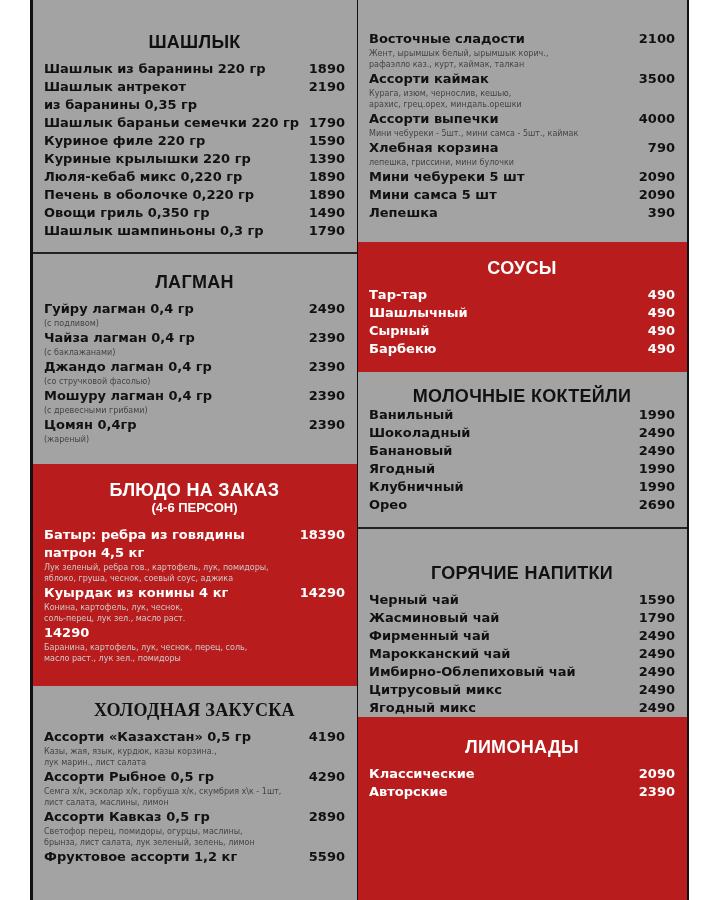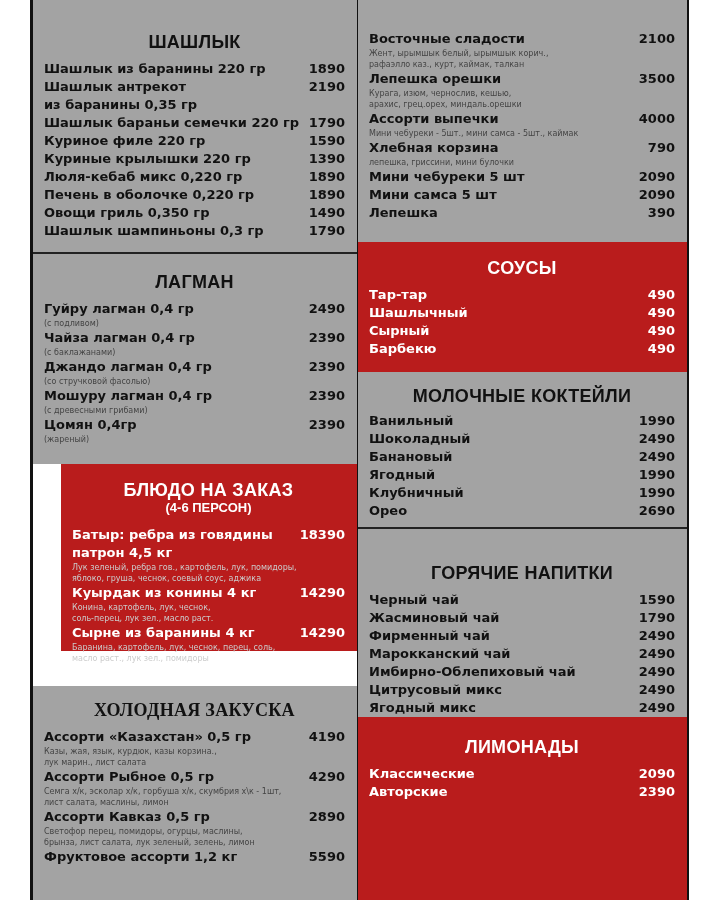--- a/index.html
+++ b/index.html
@@ -90,40 +90,39 @@
         <span class="price">2390</span>
       </div>
     <div class="desc">(с древесными грибами)</div>
     <div class="row">
         <span class="name">Цомян 0,4гр</span>
         <span class="price">2390</span>
       </div>
     <div class="desc">(жареный)</div>
   </div>
 
-  <div class="sec black" style="top:464px;height:187px;padding-top:16px;margin-left:28px;">
+  <div class="sec black" style="top:464px;height:222px;padding-top:16px;">
     <div class="title">БЛЮДО НА ЗАКАЗ</div>
     <div class="subtitle" style="margin-bottom:10px;">(4-6 ПЕРСОН)</div>
     <div class="row">
         <span class="name">Батыр: ребра из говядины</span>
         <span class="price">18390</span>
       </div>
     <div class="row">
         <span class="name">патрон 4,5 кг</span>
       </div>
     <div class="desc">Лук зеленый, ребра гов., картофель, лук, помидоры,</div>
     <div class="desc">яблоко, груша, чеснок, соевый соус, аджика</div>
     <div class="row">
         <span class="name">Куырдак из конины 4 кг</span>
         <span class="price">14290</span>
       </div>
     <div class="desc">Конина, картофель, лук, чеснок,</div>
     <div class="desc">соль-перец, лук зел., масло раст.</div>
     <div class="row">
-        <span class="name">Сырне из баранины 4 кг</span>
         <span class="price">14290</span>
       </div>
     <div class="desc">Баранина, картофель, лук, чеснок, перец, соль,</div>
     <div class="desc">масло раст.,  лук зел., помидоры</div>
   </div>
 
   <div class="sec white" style="top:686px;height:214px;padding-top:14px;">
     <div class="title" style="margin-bottom:8px;font-family:Liberation Serif, serif;">ХОЛОДНАЯ ЗАКУСКА</div>
     <div class="row">
         <span class="name">Ассорти «Казахстан» 0,5 гр</span>
@@ -153,21 +152,21 @@
 <div class="col col-right">
 
   <div class="sec white" style="top:0;height:242px;padding-top:30px;">
     <div class="row">
         <span class="name">Восточные сладости</span>
         <span class="price">2100</span>
       </div>
     <div class="desc">Жент, ырымшык белый, ырымшык корич.,</div>
     <div class="desc">рафаэлло каз., курт, каймак, талкан</div>
     <div class="row">
-        <span class="name">Лепешка орешки</span>
+        <span class="name">Ассорти каймак</span>
         <span class="price">3500</span>
       </div>
     <div class="desc">Курага, изюм, чернослив, кешью,</div>
     <div class="desc">арахис, грец.орех, миндаль.орешки</div>
     <div class="row">
         <span class="name">Ассорти выпечки</span>
         <span class="price">4000</span>
       </div>
     <div class="desc">Мини чебуреки - 5шт., мини самса - 5шт., каймак</div>
     <div class="row">
@@ -203,21 +202,21 @@
         <span class="name">Сырный</span>
         <span class="price">490</span>
       </div>
     <div class="row">
         <span class="name">Барбекю</span>
         <span class="price">490</span>
       </div>
   </div>
 
   <div class="sec white" style="top:372px;height:156px;padding-top:14px;">
-    <div class="title" style="margin-bottom:6px;">МОЛОЧНЫЕ КОКТЕЙЛИ</div>
+    <div class="title" style="">МОЛОЧНЫЕ КОКТЕЙЛИ</div>
     <div class="row">
         <span class="name">Ванильный</span>
         <span class="price">1990</span>
       </div>
     <div class="row">
         <span class="name">Шоколадный</span>
         <span class="price">2490</span>
       </div>
     <div class="row">
         <span class="name">Банановый</span>

